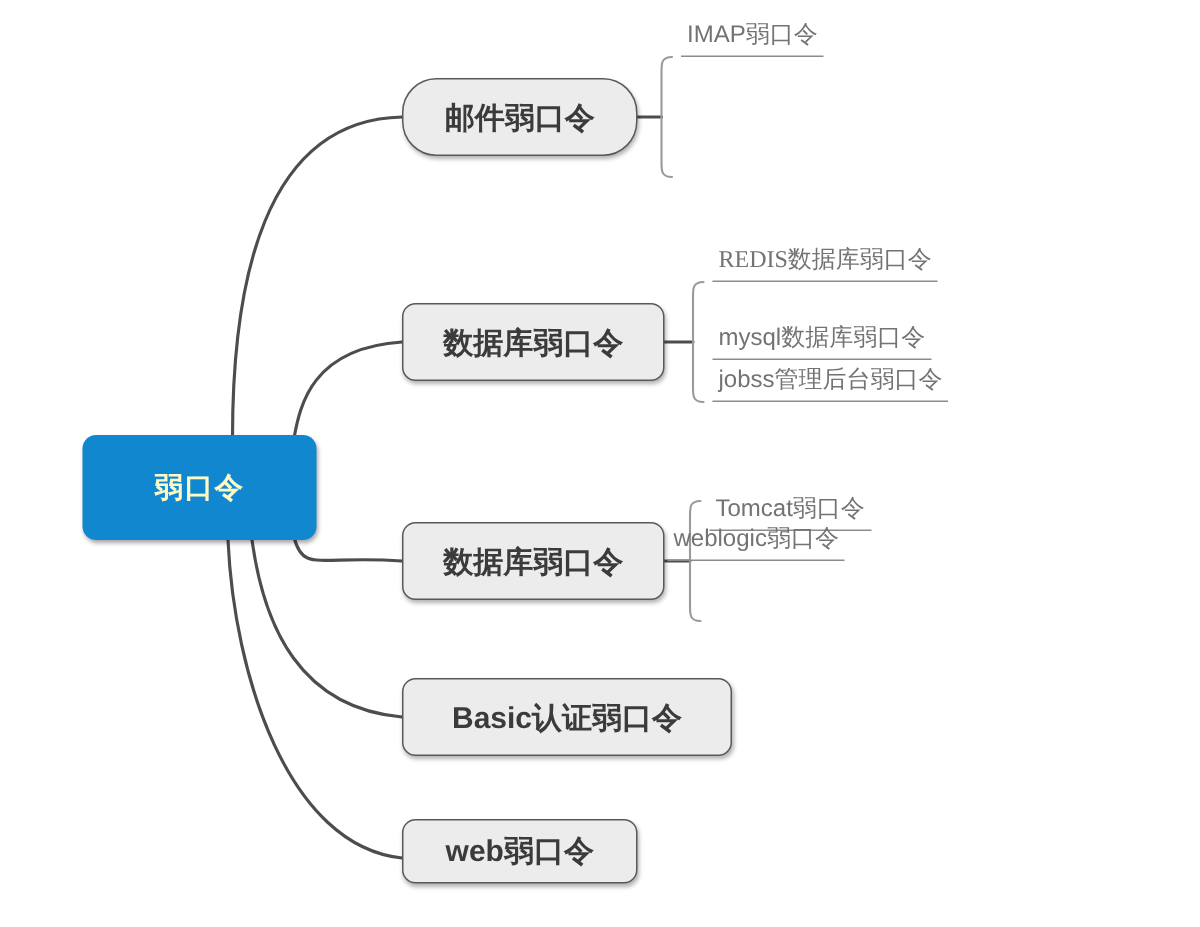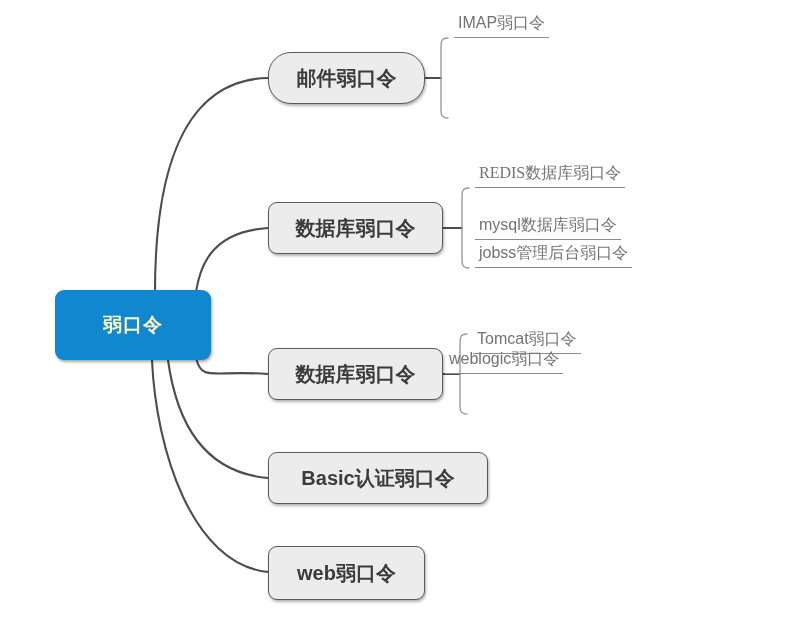--- a/index.html
+++ b/index.html
@@ -136,17 +136,17 @@
     <span class="leaf-text">Tomcat弱口令</span>
   </div>
   <div class="node-leaf" style="left:445px; top:346px; height:28px;">
     <span class="leaf-text">weblogic弱口令</span>
   </div>
 
   <div class="node node-branch" style="left:268px; top:452px; width:220px; height:52px;align-items:center;">
     <span>Basic认证弱口令</span>
   </div>
 
-  <div class="node node-branch" style="left:268px; top:546px; width:157px; height:54px;">
+  <div class="node node-branch" style="left:268px; top:546px; width:157px; height:43px;">
     <span>web弱口令</span>
   </div>
 
 </div>
 
 </body></html>

